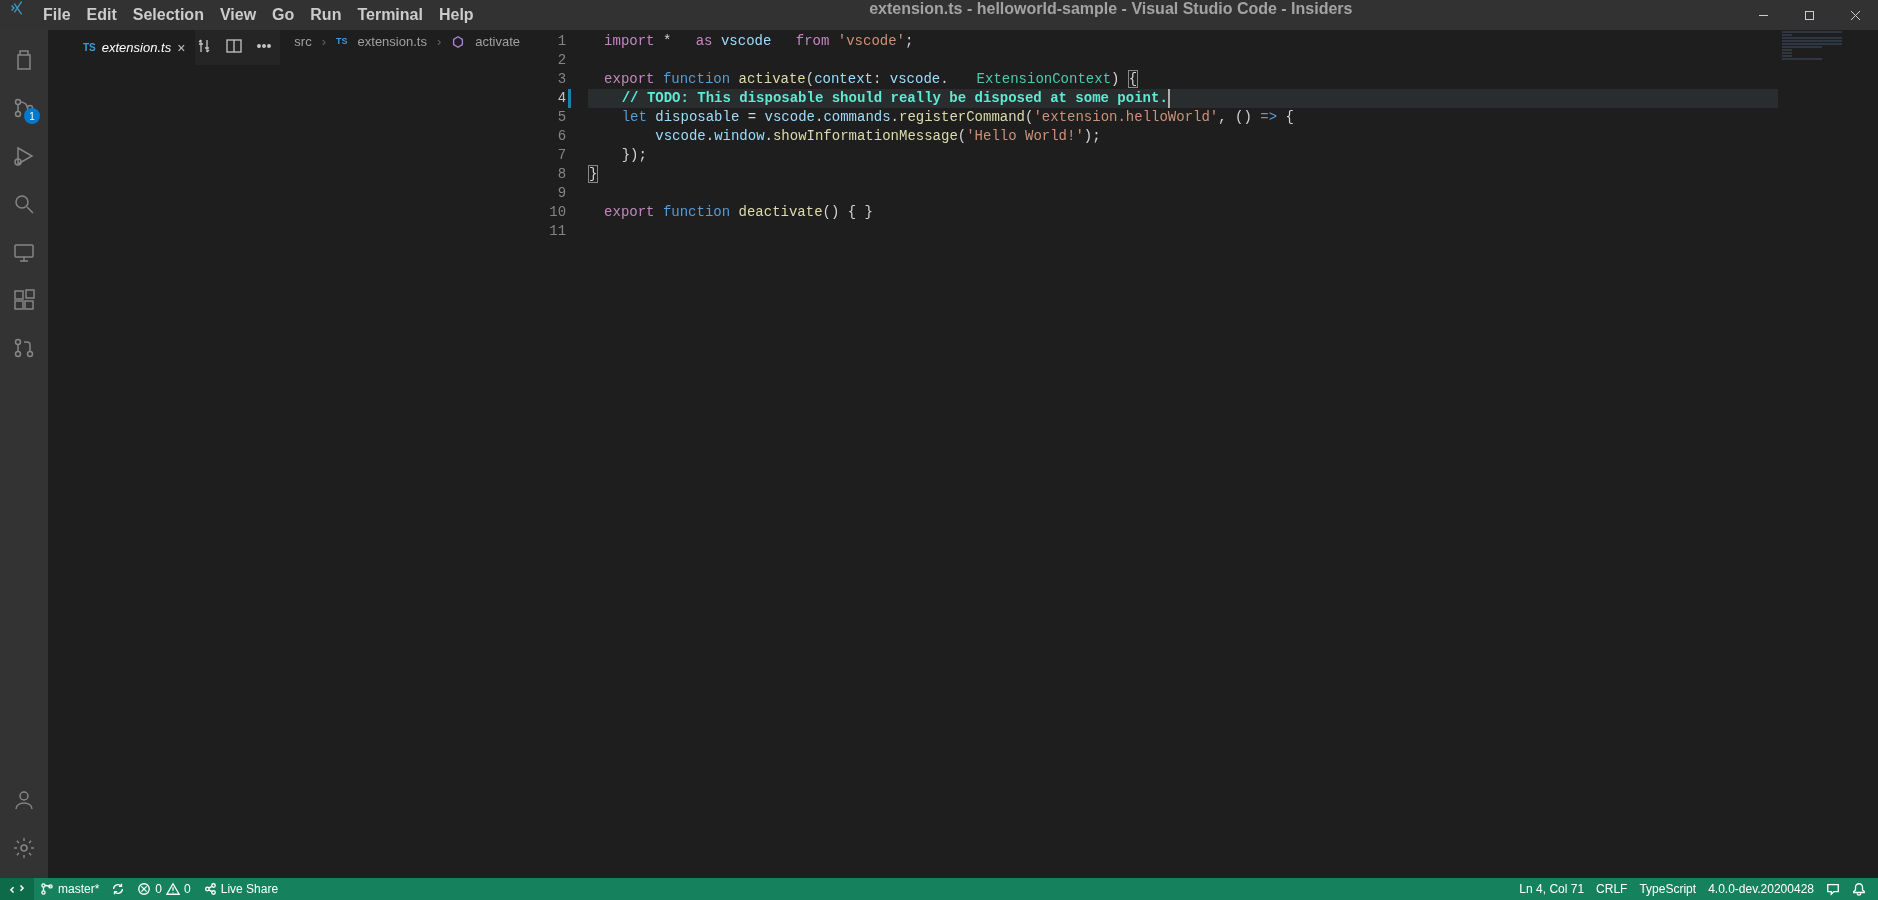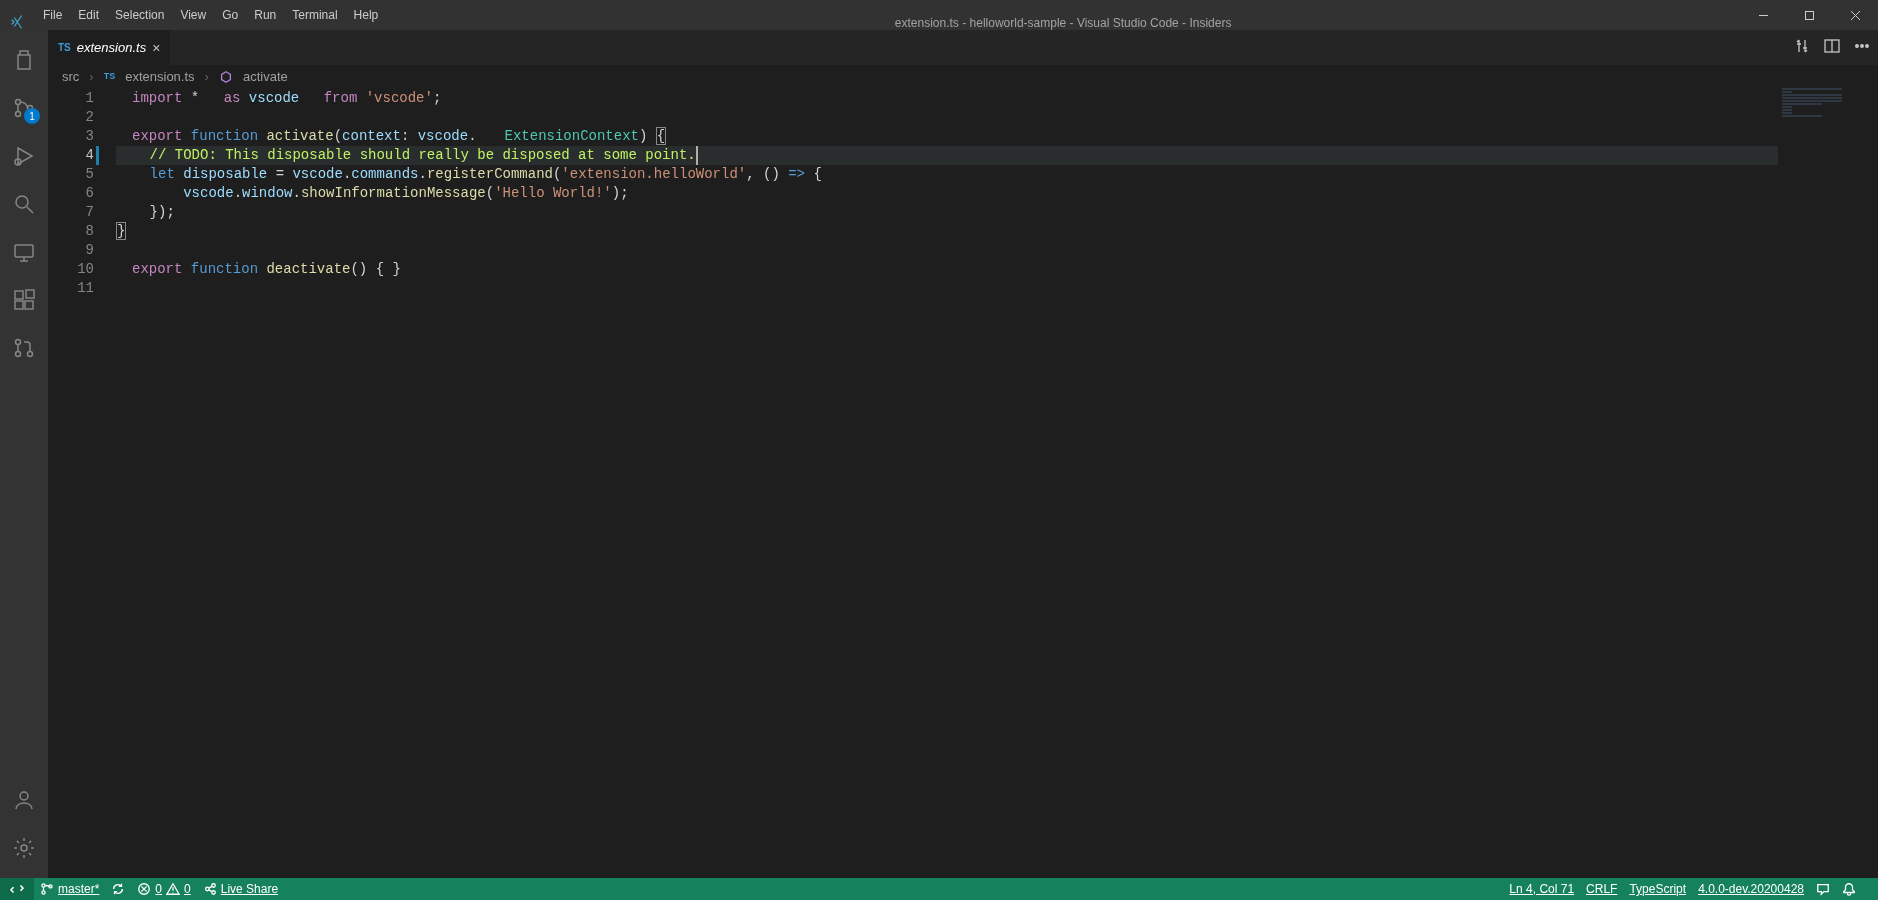--- a/index.html
+++ b/index.html
@@ -1,41 +1,41 @@
 <!DOCTYPE html>
 <html><head>
 <meta charset="utf-8">
 <style>
   * { margin: 0; padding: 0; box-sizing: border-box; }
   html, body { width: 1878px; height: 900px; overflow: hidden; font-family: "Segoe UI", Arial, sans-serif; }
   body { background: #1e1e1e; color: #cccccc; display: flex; flex-direction: column; }
 
   
-  .titlebar { height: 30px; background: #323233; display: flex; align-items: flex-end; font-size: 12px; color: #cccccc; }
+  .titlebar { height: 30px; background: #323233; display: flex; align-items: flex-start; font-size: 16px; color: #cccccc; font-weight: bold; }
   .titlebar .logo { width: 35px; display:flex; align-items:center; justify-content:center; }
   .titlebar .logo svg { width: 16px; height: 16px; }
   .menu { display: flex; }
   .menu-item { padding: 0 8px; line-height: 30px; cursor: default; }
   .title-center { flex: 1; text-align: center; color: #a3a3a3; }
   .window-controls { display: flex; }
   .win-btn { width: 46px; height: 30px; display:flex; align-items:center; justify-content:center; }
   .win-btn svg { width: 11px; height: 11px; stroke: #cccccc; fill: none; stroke-width: 1; }
 
   
   .main { flex: 1; display: flex; min-height: 0; }
 
   
   .activitybar { width: 48px; background: #333333; display: flex; flex-direction: column; justify-content: space-between; padding-top: 6px; padding-bottom: 6px; }
   .activitybar .group { display: flex; flex-direction: column; align-items: center; }
   .act-btn { width: 48px; height: 48px; display:flex; align-items:center; justify-content:center; position: relative; }
   .act-btn svg { width: 24px; height: 24px; stroke: #858585; fill: none; stroke-width: 1.5; }
   .act-btn .badge { position:absolute; bottom:8px; right:8px; min-width:16px; height:16px; border-radius:10px; background:#007acc; color:#fff; font-size:10px; display:flex; align-items:center; justify-content:center; padding:0 4px;}
 
   
-  .editor-col { flex: 1; display: flex; flex-direction: column; background: #1e1e1e; min-width: 0; }
+  .editor-col { flex: 1; display: flex; background: #1e1e1e; min-width: 0; padding-left: 25px; }
 
   
   .tabs { height: 35px; background: #252526; display: flex; align-items: stretch; }
   .tab { display: flex; align-items: center; padding: 0 10px; background: #1e1e1e; border-right: 1px solid #252526; font-size: 13px; gap: 6px; height: 35px; }
   .tab .ts-icon { color:#3b99d8; font-size:10px; font-weight:bold; font-family: Arial; }
   .tab .label { color: #ffffff; font-style: italic; }
   .tab .close { color:#c5c5c5; font-size:14px; line-height:1; }
   .tab-actions { margin-left:auto; display:flex; align-items:center; padding-right:8px; gap:14px; }
   .tab-actions svg { width:16px; height:16px; stroke:#c5c5c5; fill:none; stroke-width:1.3; }
 
@@ -57,34 +57,34 @@
   .cursor-mark { position:absolute; width:2px; height:19px; background:#aeafad; }
   .modified-marker { position:absolute; left:-20px; width:3px; height:19px; background:#1b81a8; }
 
   
   .kw { color:#c586c0;margin-left:16px; }
   .blue { color:#569cd6; }
   .fn { color:#dcdcaa; }
   .var { color:#9cdcfe; }
   .type { color:#4ec9b0;margin-left:28px; }
   .str { color:#ce9178; }
-  .cmt { color:#bef264; }
+  .cmt { color:#5eead4;font-weight:bold; }
   .punc { color:#d4d4d4; }
   .bracket-active { border:1px solid #888; }
 
   
   .minimap { width:100px; background:#1e1e1e; position:relative; }
   .minimap .mm-line { height:2px; margin:1px 4px; background:#3a4a5a; opacity:0.6; width:60%; }
   .minimap .mm-line.short { width:10%; }
   .minimap .mm-line.med { width:40%; }
 
   
   .statusbar { height: 22px; background:#16825d; display:flex; align-items:center; font-size:12px; color:#fff; }
-  .statusbar .left, .statusbar .right { display:flex; align-items:center; height:100%;text-decoration:underline; }
-  .statusbar .right { margin-left:auto; padding-right:16px; }
+  .statusbar .left, .statusbar .right { display:flex; align-items:center; height:100%; }
+  .statusbar .right { margin-left:auto; padding-right:6px; }
   .sb-item { padding:0 6px; height:100%; display:flex; align-items:center; gap:4px; }
   .sb-item svg { width:14px; height:14px; stroke:#fff; fill:none; stroke-width:1.5; }
   .remote-btn { width:34px; height:100%; background:#0e6b4a; display:flex; align-items:center; justify-content:center; }
   .remote-btn svg { width:14px; height:14px; stroke:#fff; fill:none; stroke-width:1.8; }
 </style>
 </head>
 <body>
 
 <div class="titlebar">
   <div class="logo">

